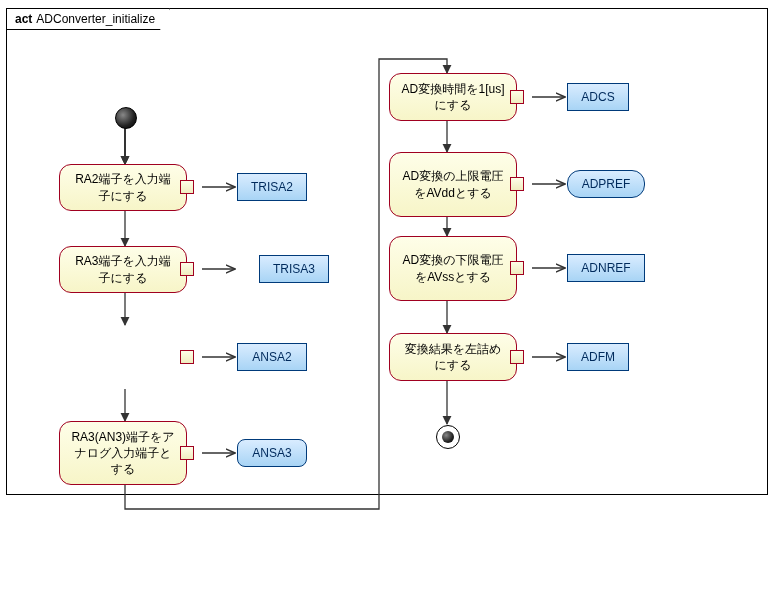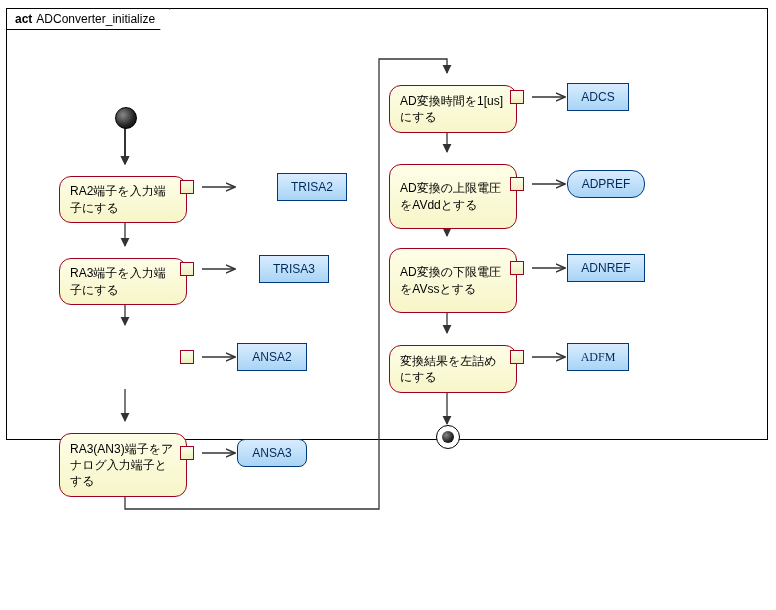--- a/index.html
+++ b/index.html
@@ -10,23 +10,24 @@
     font-size: 12px;
     width: 776px;
     height: 610px;
     position: relative;
   }
   .frame {
     position: absolute;
     left: 6px;
     top: 8px;
     width: 762px;
-    height: 432px;
+    height: 487px;
     border: 1.5px solid #000;
     box-sizing: border-box;
+    text-align: center;
   }
   .frame-tab {
     position: absolute;
     left: -1px;
     top: -1px;
     height: 22px;
     background: #fff;
     border: 1.5px solid #000;
     border-top: 1.5px solid #000;
     border-left: 1.5px solid #000;
@@ -70,21 +71,20 @@
     position: absolute;
     background: linear-gradient(to bottom, #fefee8, #f7f5c8);
     border: 1.5px solid #a00020;
     border-radius: 12px;
     padding: 11px 10px;
     box-sizing: border-box;
     display: flex;
     align-items: center;
     line-height: 1.35;
     color: #000;
-    margin-top: 12px;
   }
   .pin {
     position: absolute;
     width: 14px;
     height: 14px;
     background: linear-gradient(to bottom, #fefee8, #f0edc0);
     border: 1.5px solid #a00020;
     box-sizing: border-box;
   }
   .datastore {
@@ -158,21 +158,21 @@
 
     <line x1="118" y1="120" x2="118" y2="155" stroke="#333" stroke-width="1.3" marker-end="url(#arrow)"></line>
   </svg>
 
   <div class="initial-node" style="left:108px; top:98px;"></div>
 
   <div class="activity" style="left:52px; top:155px; width:128px; height:47px;">
     <span>RA2端子を入力端子にする</span>
   </div>
   <div class="pin" style="left:173px; top:171px;"></div>
-  <div class="datastore" style="left:230px; top:164px; width:70px;margin-left:40px;">
+  <div class="datastore" style="left:230px; top:164px; width:70px;">
     <span>TRISA2</span>
   </div>
 
   <div class="activity" style="left:52px; top:237px; width:128px; height:47px;">
     <span>RA3端子を入力端子にする</span>
   </div>
   <div class="pin" style="left:173px; top:253px;"></div>
   <div class="datastore" style="left:230px; top:246px; width:70px;margin-left:22px;">
     <span>TRISA3</span>
   </div>
@@ -211,19 +211,19 @@
   </div>
   <div class="pin" style="left:503px; top:252px;"></div>
   <div class="datastore" style="left:560px; top:245px; width:78px;">
     <span>ADNREF</span>
   </div>
 
   <div class="activity" style="left:382px; top:324px; width:128px; height:48px;">
     <span>変換結果を左詰めにする</span>
   </div>
   <div class="pin" style="left:503px; top:341px;"></div>
-  <div class="datastore" style="left:560px; top:334px; width:62px;font-family:Liberation Serif, serif;">
+  <div class="datastore" style="left:560px; top:334px; width:62px;">
     <span>ADFM</span>
   </div>
 
   <div class="final-node" style="left:429px; top:416px;"></div>
 
 </div>
 
 </body></html>

